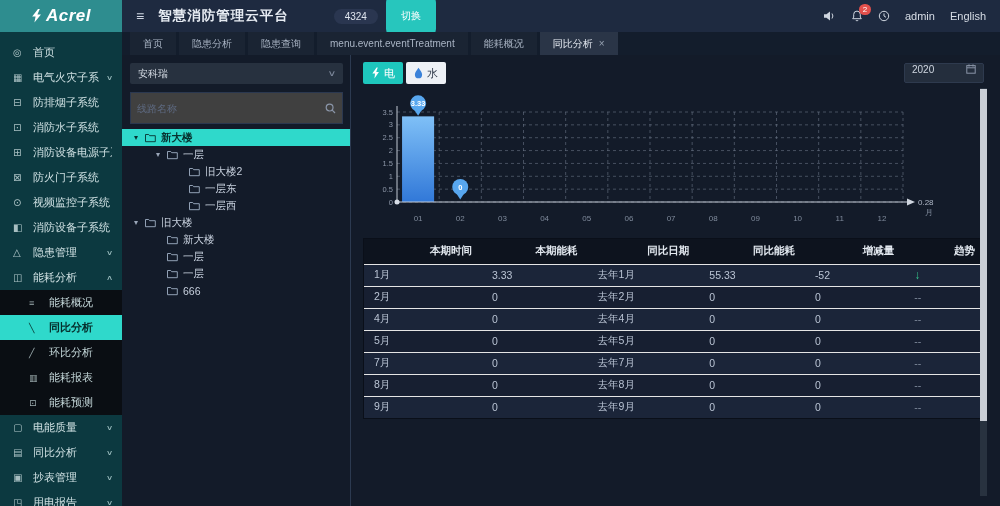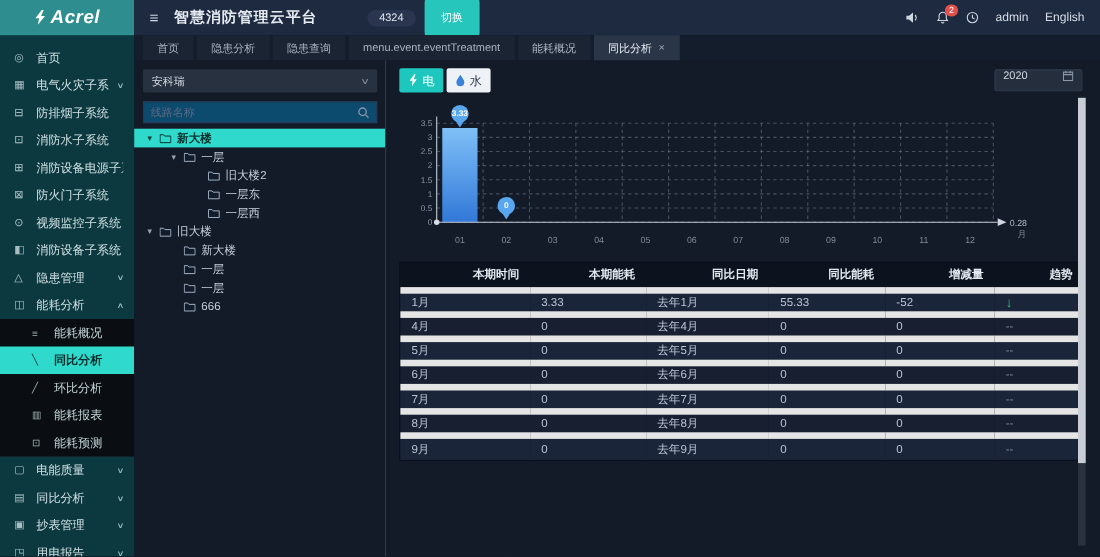--- a/index.html
+++ b/index.html
@@ -43,21 +43,21 @@
   .tab.active { background:#2a3547; color:#e8edf4; }
   .tab .close { color:#97a2b2; font-size:10px; }
 
   
   .content { flex:1; display:flex; position:relative; background:#131b29; min-height:0; }
 
   .tree-panel { width:228px; flex-shrink:0; padding:8px 7px 0 8px; }
   .select-box { height:21px; background:#27313f; border-radius:2px; display:flex; align-items:center;
     justify-content:space-between; padding:0 8px; font-size:10px; color:#d6dce5; cursor:pointer; }
   .select-box .chev { font-size:8px; color:#7b8699; transform:scaleX(1.5); }
-  .search-box { margin-top:8px; height:20px; background:#0c4a6e; border:1px solid #2b3850; display:flex;
+  .search-box { margin-top:8px; height:32px; background:#404040; border:1px solid #2b3850; display:flex;
     align-items:center; padding:0 6px; }
   .search-box input { flex:1; background:transparent; border:none; outline:none; font-size:10px; color:#aab4c4;
     font-family:inherit; }
   .search-box input::placeholder { color:#5d6980; }
   .tree { margin-top:5px; font-size:10.5px; color:#c6cfdc; }
   .tree-row { height:17px; display:flex; align-items:center; gap:5px; cursor:pointer; }
   .tree-row .arrow { width:8px; font-size:8px; color:#9aa6b8; text-align:center; flex-shrink:0; }
   .tree-row .ficon { display:flex; flex-shrink:0; color:#9fb0c4; }
   .tree-row.selected { background:#2fd9cb; color:#073230; font-weight:bold; margin:0 -7px 0 -8px; padding:0 7px 0 8px; }
   .tree-row.selected .arrow, .tree-row.selected .ficon { color:#073230; }
@@ -79,21 +79,21 @@
   .axis  { stroke:#c3cad4; stroke-width:1; }
   .ytick { fill:#8d97a8; font-size:7.5px; font-family:inherit; }
   .xtick { fill:#7f8a9b; font-size:8px;   font-family:inherit; }
   .mkval { fill:#fff; font-size:7.5px; font-weight:bold; font-family:inherit; }
   .endlab{ fill:#aeb7c6; font-size:8px; font-family:inherit; }
   .xlab  { fill:#7f8a9b; font-size:8px; font-family:inherit; }
 
   .table-wrap { margin-top:8px; border:1px solid #0a0f19; }
   table { width:100%; border-collapse:collapse; table-layout:fixed; font-size:10.5px; }
   thead th { background:#0d131e; color:#e3e9f0; text-align:right; font-weight:bold; height:25px; padding:0 10px; }
-  tbody td { height:22px; padding:0 10px; color:#bac4d4; border-top:6px solid #e5e5e5; }
+  tbody td { height:22px; padding:0 10px; color:#bac4d4; border-top:1px solid #e5e5e5; }
   tbody tr:nth-child(odd)  td { background:#1b2539; }
   tbody tr:nth-child(even) td { background:#171f31; }
   .trend-down { color:#35c08a; font-size:12px; }
   .trend-flat { color:#7f8a9c; }
 
   .sb-track { position:absolute; right:13px; top:33px; bottom:10px; width:7px; background:#28323f; }
   .sb-thumb { position:absolute; top:1px; width:7px; height:332px; background:#c9ced6; cursor:pointer; }
 </style>
 </head>
 <body>
@@ -470,39 +470,39 @@
             <tbody id="tbody">
                 <tr>
                   <td>1月</td>
                   <td>3.33</td>
                   <td>去年1月</td>
                   <td>55.33</td>
                   <td>-52</td>
                   <td><span class="trend-down">↓</span></td>
                 </tr>
                 <tr>
+                  <td>2月</td>
+                  <td>0</td>
+                  <td>去年2月</td>
+                  <td>0</td>
+                  <td>0</td>
+                  <td><span class="trend-flat">--</span></td>
+                </tr>
+                <tr>
                   <td>4月</td>
                   <td>0</td>
                   <td>去年4月</td>
                   <td>0</td>
                   <td>0</td>
                   <td><span class="trend-flat">--</span></td>
                 </tr>
                 <tr>
                   <td>5月</td>
                   <td>0</td>
                   <td>去年5月</td>
-                  <td>0</td>
-                  <td>0</td>
-                  <td><span class="trend-flat">--</span></td>
-                </tr>
-                <tr>
-                  <td>6月</td>
-                  <td>0</td>
-                  <td>去年6月</td>
                   <td>0</td>
                   <td>0</td>
                   <td><span class="trend-flat">--</span></td>
                 </tr>
                 <tr>
                   <td>7月</td>
                   <td>0</td>
                   <td>去年7月</td>
                   <td>0</td>
                   <td>0</td>

